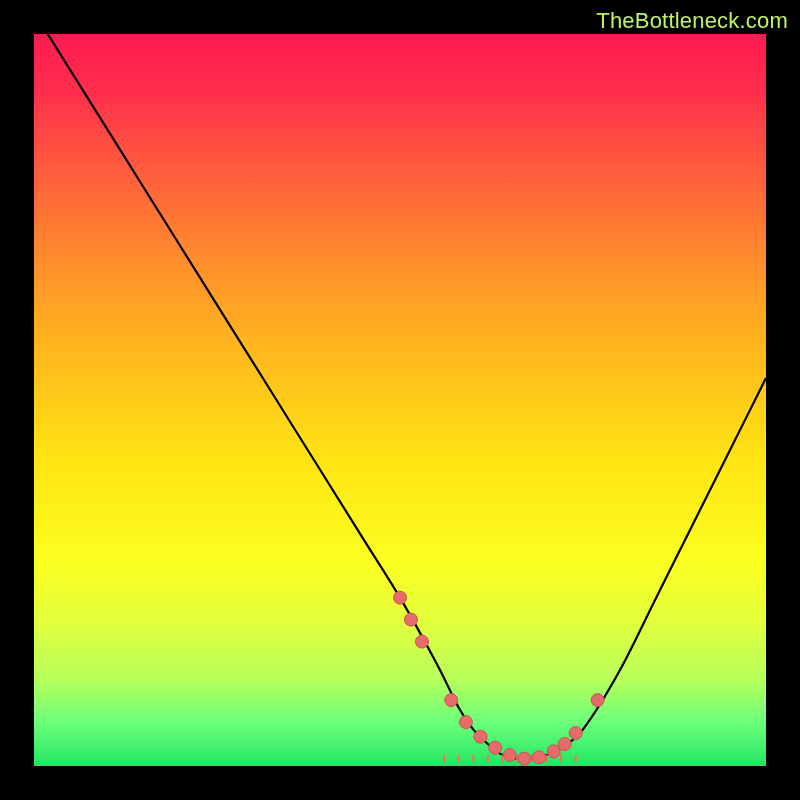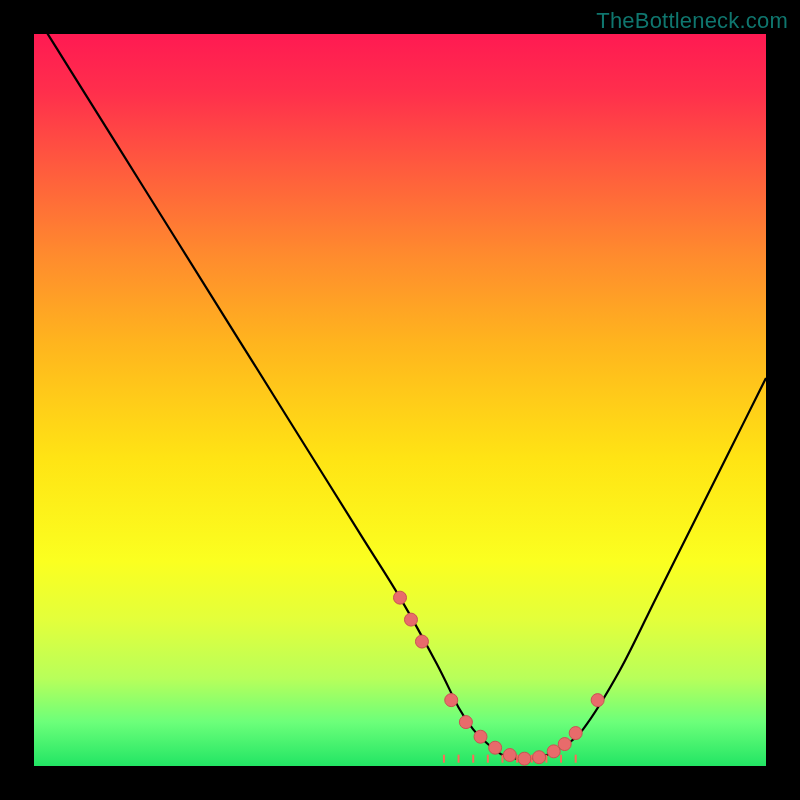--- a/index.html
+++ b/index.html
@@ -27,21 +27,21 @@
       #fbff20 72%,
       #e3ff3b 80%,
       #b8ff5a 88%,
       #6cff7a 94%,
       #22e564 100%);
   }
   .watermark {
     position: absolute;
     top: 8px;
     right: 12px;
-    color: #0f766e;
+    color: #bef264;
     font-size: 22px;
     font-weight: 500;
     letter-spacing: 0.2px;
     z-index: 50;
     user-select: none;
   }
   svg.plot {
     position: absolute;
     left: 0;
     top: 0;

